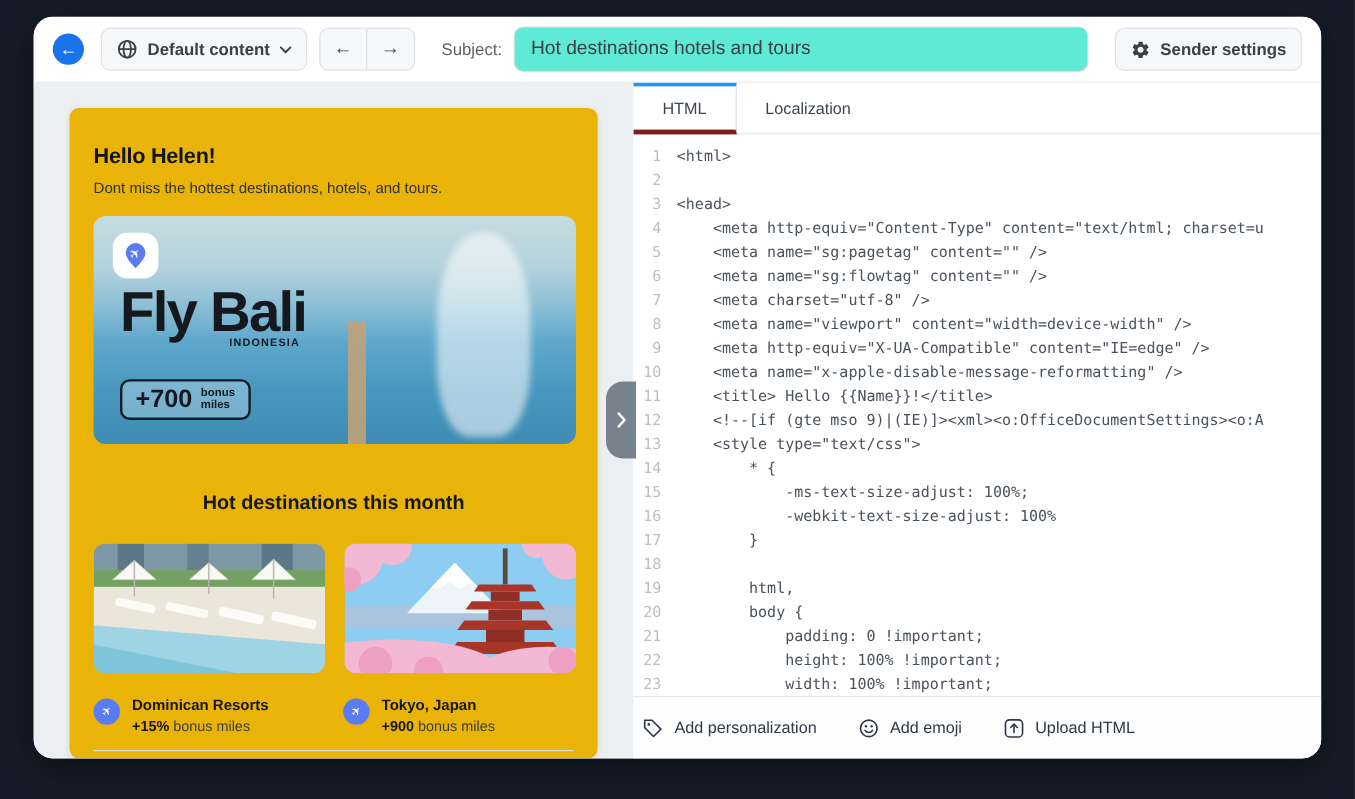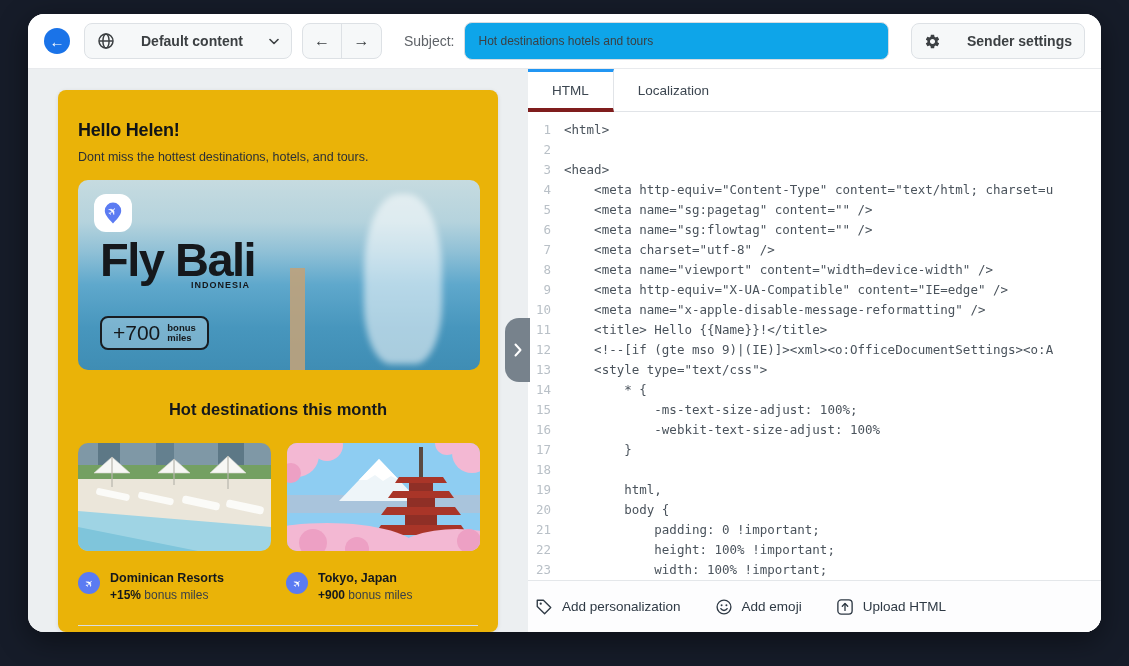--- a/index.html
+++ b/index.html
@@ -7,32 +7,32 @@
 
   .window { position:absolute; left:28px; top:14px; width:1073px; height:618px;
     background:#fff; border-radius:16px; overflow:hidden;
     box-shadow:0 8px 30px rgba(0,0,0,.45); display:flex; flex-direction:column; }
 
   
   .toolbar { height:55px; flex:0 0 55px; display:flex; align-items:center; padding:0 16px;
     border-bottom:1px solid #e8eaed; background:#fff; }
   .back-btn { width:26px; height:26px; border-radius:50%; background:#1a73e8; color:#fff;
     display:flex; align-items:center; justify-content:center; font-size:15px; cursor:pointer; flex:0 0 auto; }
-  .gbtn { height:36px; display:flex; align-items:center; gap:26px; background:#f6f8f9;
+  .gbtn { height:36px; display:flex; align-items:center; gap:8px; background:#f6f8f9;
     border:1px solid #dde1e5; border-radius:8px; padding:0 12px; color:#3c4043;
     font-size:14px; font-weight:700; cursor:pointer; white-space:nowrap; }
   .content-select { margin-left:14px; }
   .nav-group { margin-left:10px; height:36px; display:flex; background:#f6f8f9;
     border:1px solid #dde1e5; border-radius:8px; overflow:hidden; }
   .nav-group .nav-cell { width:39px; display:flex; align-items:center; justify-content:center;
     color:#3c4043; font-size:16px; cursor:pointer; }
   .nav-group .nav-cell:first-child { border-right:1px solid #dde1e5; }
   .subject-label { margin-left:22px; font-size:14px; color:#5f6368; }
   .subject-input { margin-left:10px; flex:1; height:38px; border:1px solid #d8dce0; border-radius:8px;
-    padding:0 13px; font-size:12px; color:#3c4043; font-family:"Liberation Sans",sans-serif; outline:none; background:#0ea5e9; }
+    padding:0 13px; font-size:16px; color:#3c4043; font-family:"Liberation Sans",sans-serif; outline:none; background:#5eead4; }
   .sender-btn { margin-left:22px; font-weight:700; }
 
   
   .main { flex:1; display:flex; min-height:0; }
   .preview-pane { width:500px; flex:0 0 500px; background:#eceff1; position:relative; overflow:hidden; }
   .email-card { width:440px; margin:21px auto 0; background:#eab308; border-radius:8px;
     box-shadow:0 1px 4px rgba(20,30,40,.10); height:calc(100% - 21px); padding:30px 20px 0; position:relative; }
   .greeting { font-size:18px; font-weight:700; color:#111417; letter-spacing:-.2px; }
   .sub-greeting { margin-top:9px; font-size:12.5px; color:#2b3036; }
 
@@ -42,24 +42,24 @@
   .hero-fig { position:absolute; right:38px; top:14px; width:78px; height:170px; background:rgba(255,255,255,.55);
     border-radius:45% 45% 35% 35%; filter:blur(3px); }
   .hero-post { position:absolute; left:212px; top:88px; width:15px; height:102px; background:#bfa27b; opacity:.9; }
   .hero-pin { position:absolute; left:16px; top:14px; width:38px; height:38px; background:#fff; border-radius:12px;
     display:flex; align-items:center; justify-content:center; }
   .pin-plane { position:absolute; color:#fff; font-size:11px; transform:rotate(-45deg); margin-top:-3px; }
   .hero-title { position:absolute; left:22px; top:52px; font-size:47px; font-weight:600; color:#15181c; letter-spacing:-1.5px; }
   .hero-sub { position:absolute; left:113px; top:100px; font-size:9px; font-weight:700; letter-spacing:1px; color:#15181c; }
   .hero-badge { position:absolute; left:22px; top:136px; display:inline-flex; align-items:center; gap:7px;
     border:2px solid #181c21; border-radius:8px; padding:3px 11px; background:rgba(255,255,255,.28); }
-  .hero-badge .val { font-size:21px; font-weight:400; color:#14181c; }
+  .hero-badge .val { font-size:21px; font-weight:700; color:#14181c; }
   .hero-badge .unit { font-size:9.5px; font-weight:700; line-height:1.1; color:#14181c; }
 
-  .section-title { margin-top:30px; text-align:center; font-size:16.5px; font-weight:700; color:#14181c; }
+  .section-title { margin-top:40px; text-align:center; font-size:16.5px; font-weight:700; color:#14181c; }
 
   .dest-row { margin-top:24px; display:flex; gap:16px; }
   .dest-img { width:193px; height:108px; border-radius:10px; overflow:hidden; flex:0 0 auto; }
   .cap-row { margin-top:20px; display:flex; gap:16px; }
   .cap { width:193px; display:flex; gap:10px; align-items:flex-start; }
   .cap-pin { width:22px; height:22px; border-radius:50%; background:#5b7bf2; flex:0 0 auto;
     display:flex; align-items:center; justify-content:center; color:#fff; font-size:10px; margin-top:1px; }
   .cap-pin span { transform:rotate(-45deg); display:block; }
   .cap-name { font-size:12.5px; font-weight:700; color:#14181c; }
   .cap-bonus { margin-top:3px; font-size:12px; color:#3a4046; }

